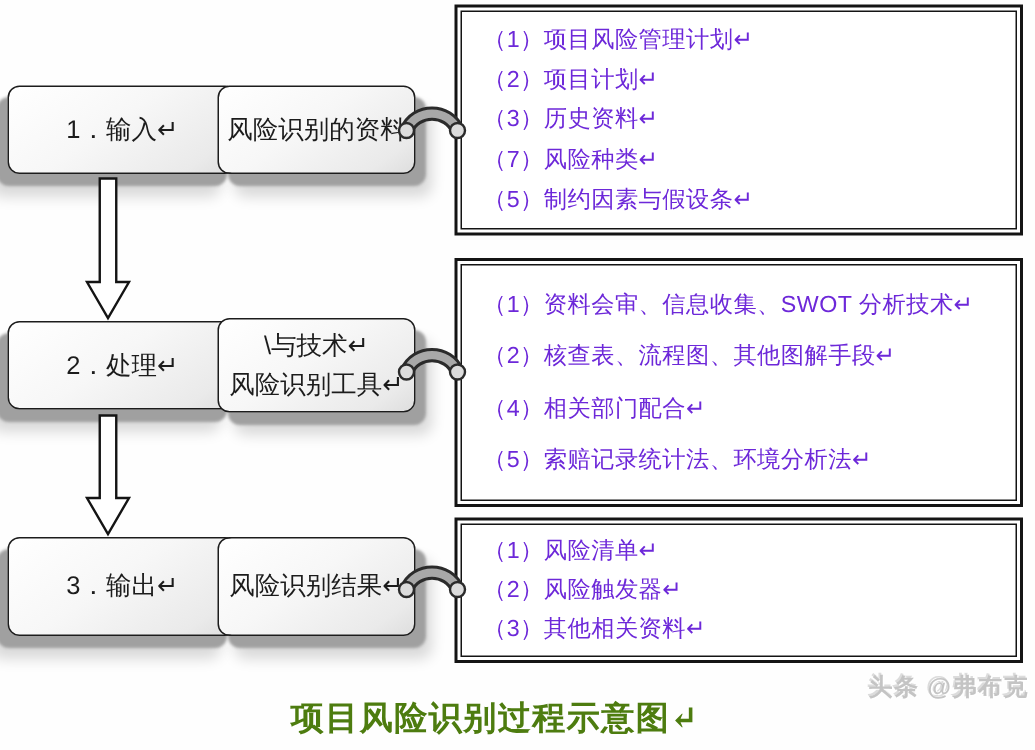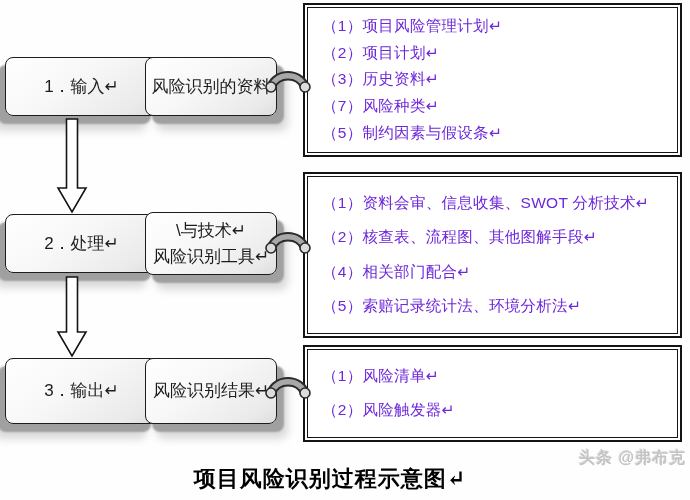--- a/index.html
+++ b/index.html
@@ -34,21 +34,21 @@
     margin:0;padding:2px 6px 2px 14px;list-style:none;height:100%;box-sizing:border-box;
     display:flex;flex-direction:column;justify-content:space-evenly;
   }
   .list-inner li{font-size:15.5px;color:#6d28d9;white-space:nowrap;letter-spacing:0.3px;}
   
   .overlay{position:absolute;left:0;top:0;pointer-events:none;}
   
   .diagram-title{
     position:absolute;left:150px;top:464px;width:360px;text-align:center;
     font-family:"Liberation Serif","DejaVu Serif",serif;font-weight:bold;
-    font-size:22px;letter-spacing:1px;color:#000000;
+    font-size:22px;letter-spacing:1px;color:#4d7c0f;
   }
   .watermark{
     position:absolute;left:540px;top:448px;width:146px;text-align:right;
     font-size:16px;font-weight:bold;color:#c4c4c4;letter-spacing:1px;
     text-shadow:1px 1px 0 #ffffff,-1px -1px 0 #dcdcdc;
   }
 </style>
 </head>
 <body>
 
@@ -94,20 +94,21 @@
     <span>3．输出↵</span>
   </div>
   <div class="flow-box mid-box mid-3">
     <span>风险识别结果↵</span>
   </div>
   <div class="list-box list-3">
     <div class="list-inner">
       <ul>
         <li>（1）风险清单↵</li>
         <li>（2）风险触发器↵</li>
+        <li>（3）其他相关资料↵</li>
       </ul>
     </div>
   </div>
 
   <svg class="overlay" width="690" height="500" viewBox="0 0 690 500">
 
     <path d="M66.5 119 L77.5 119 L77.5 188 L86 188 L72 212 L58 188 L66.5 188 Z" fill="#ffffff" stroke="#141414" stroke-width="1.6" stroke-linejoin="miter"></path>
     <path d="M66.5 277 L77.5 277 L77.5 332 L86 332 L72 356 L58 332 L66.5 332 Z" fill="#ffffff" stroke="#141414" stroke-width="1.6" stroke-linejoin="miter"></path>
 
     <g>

